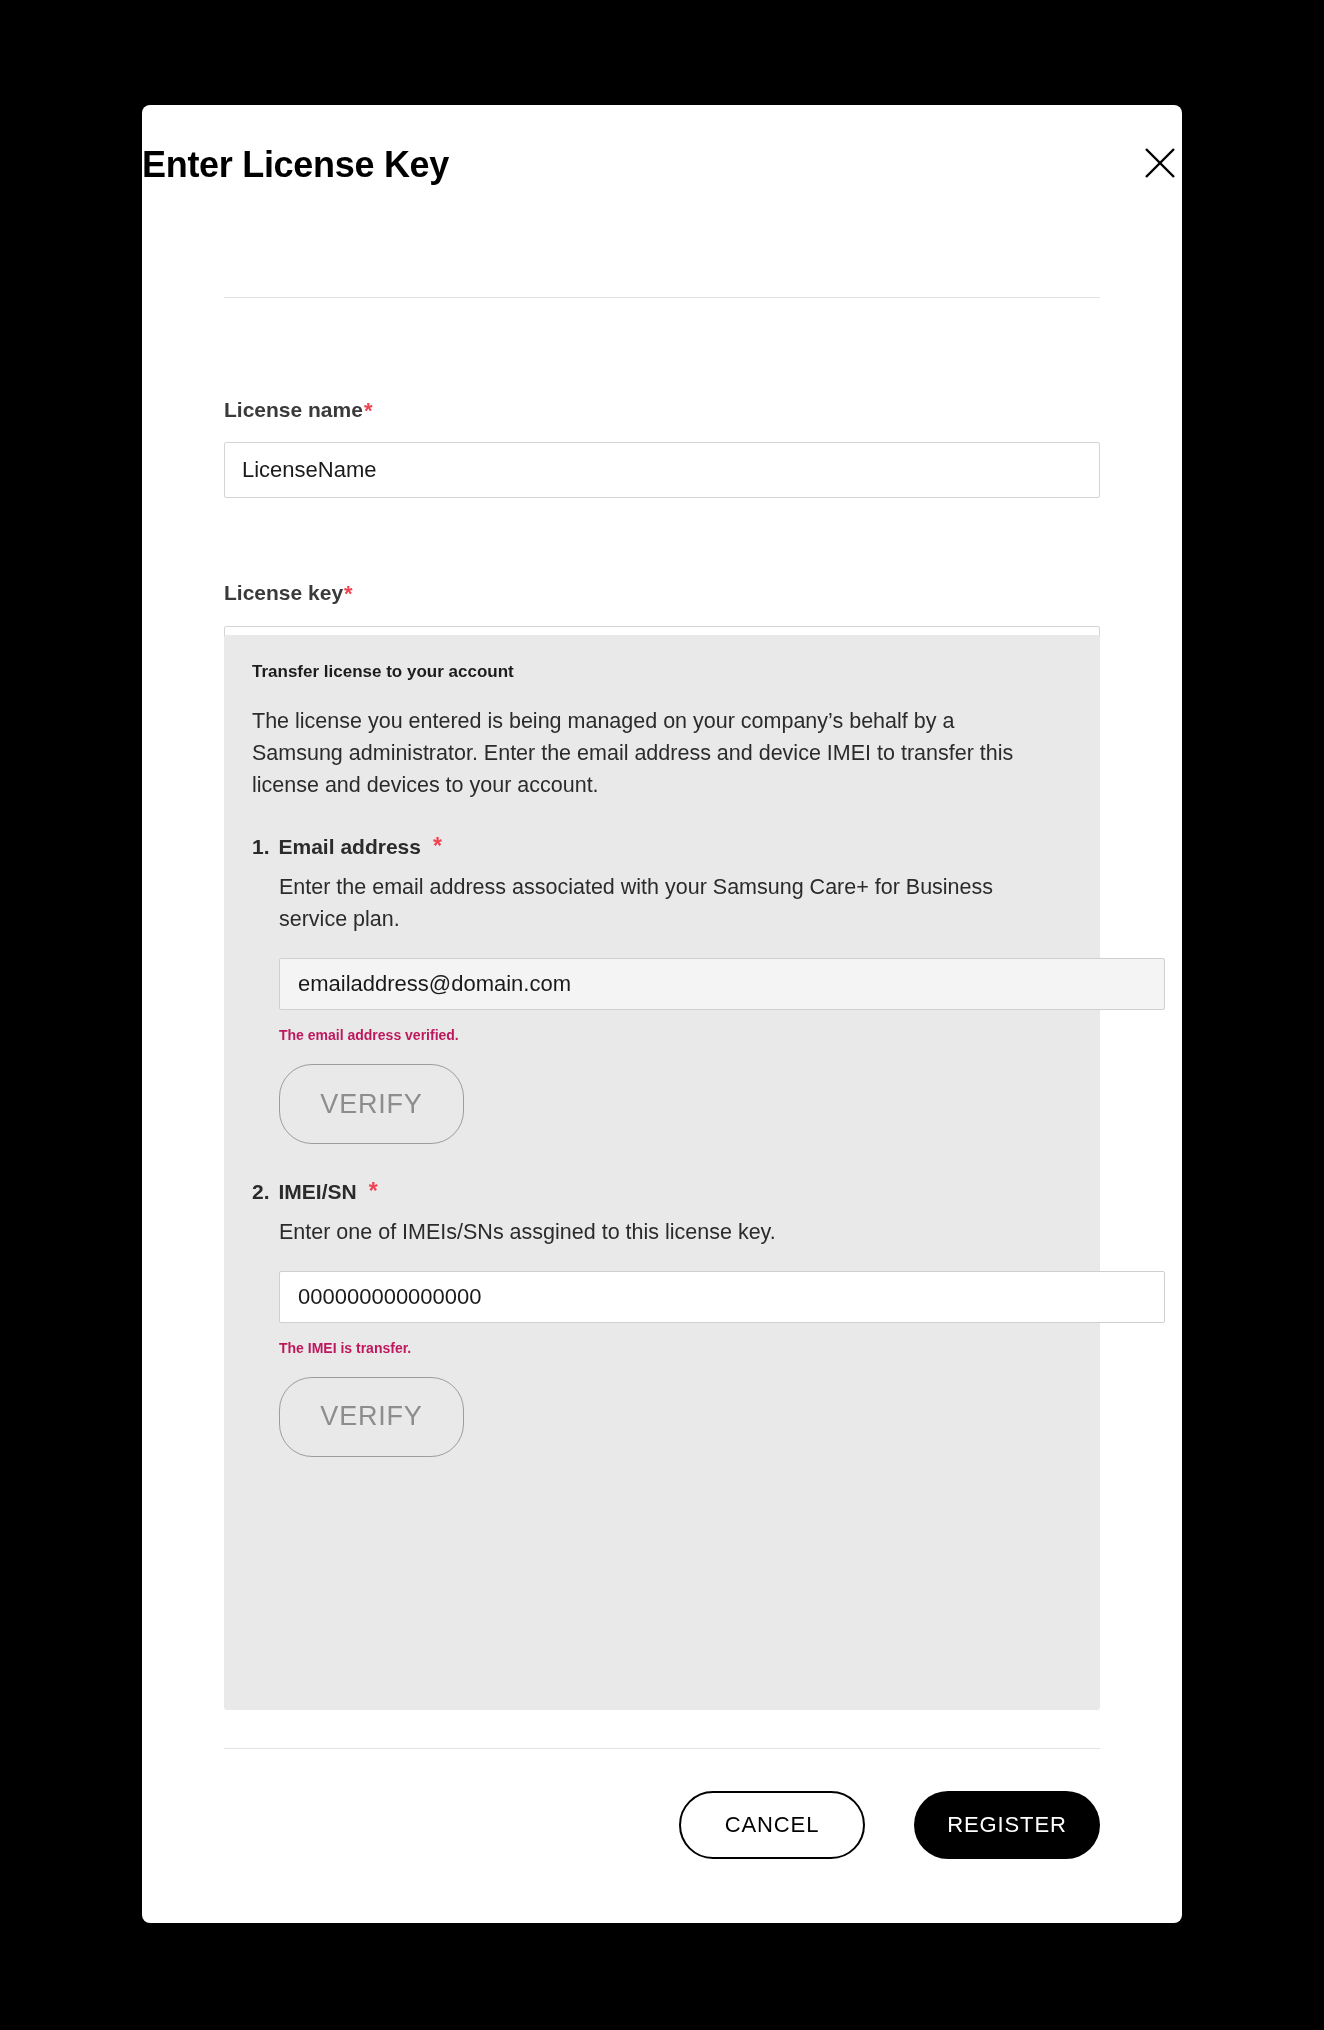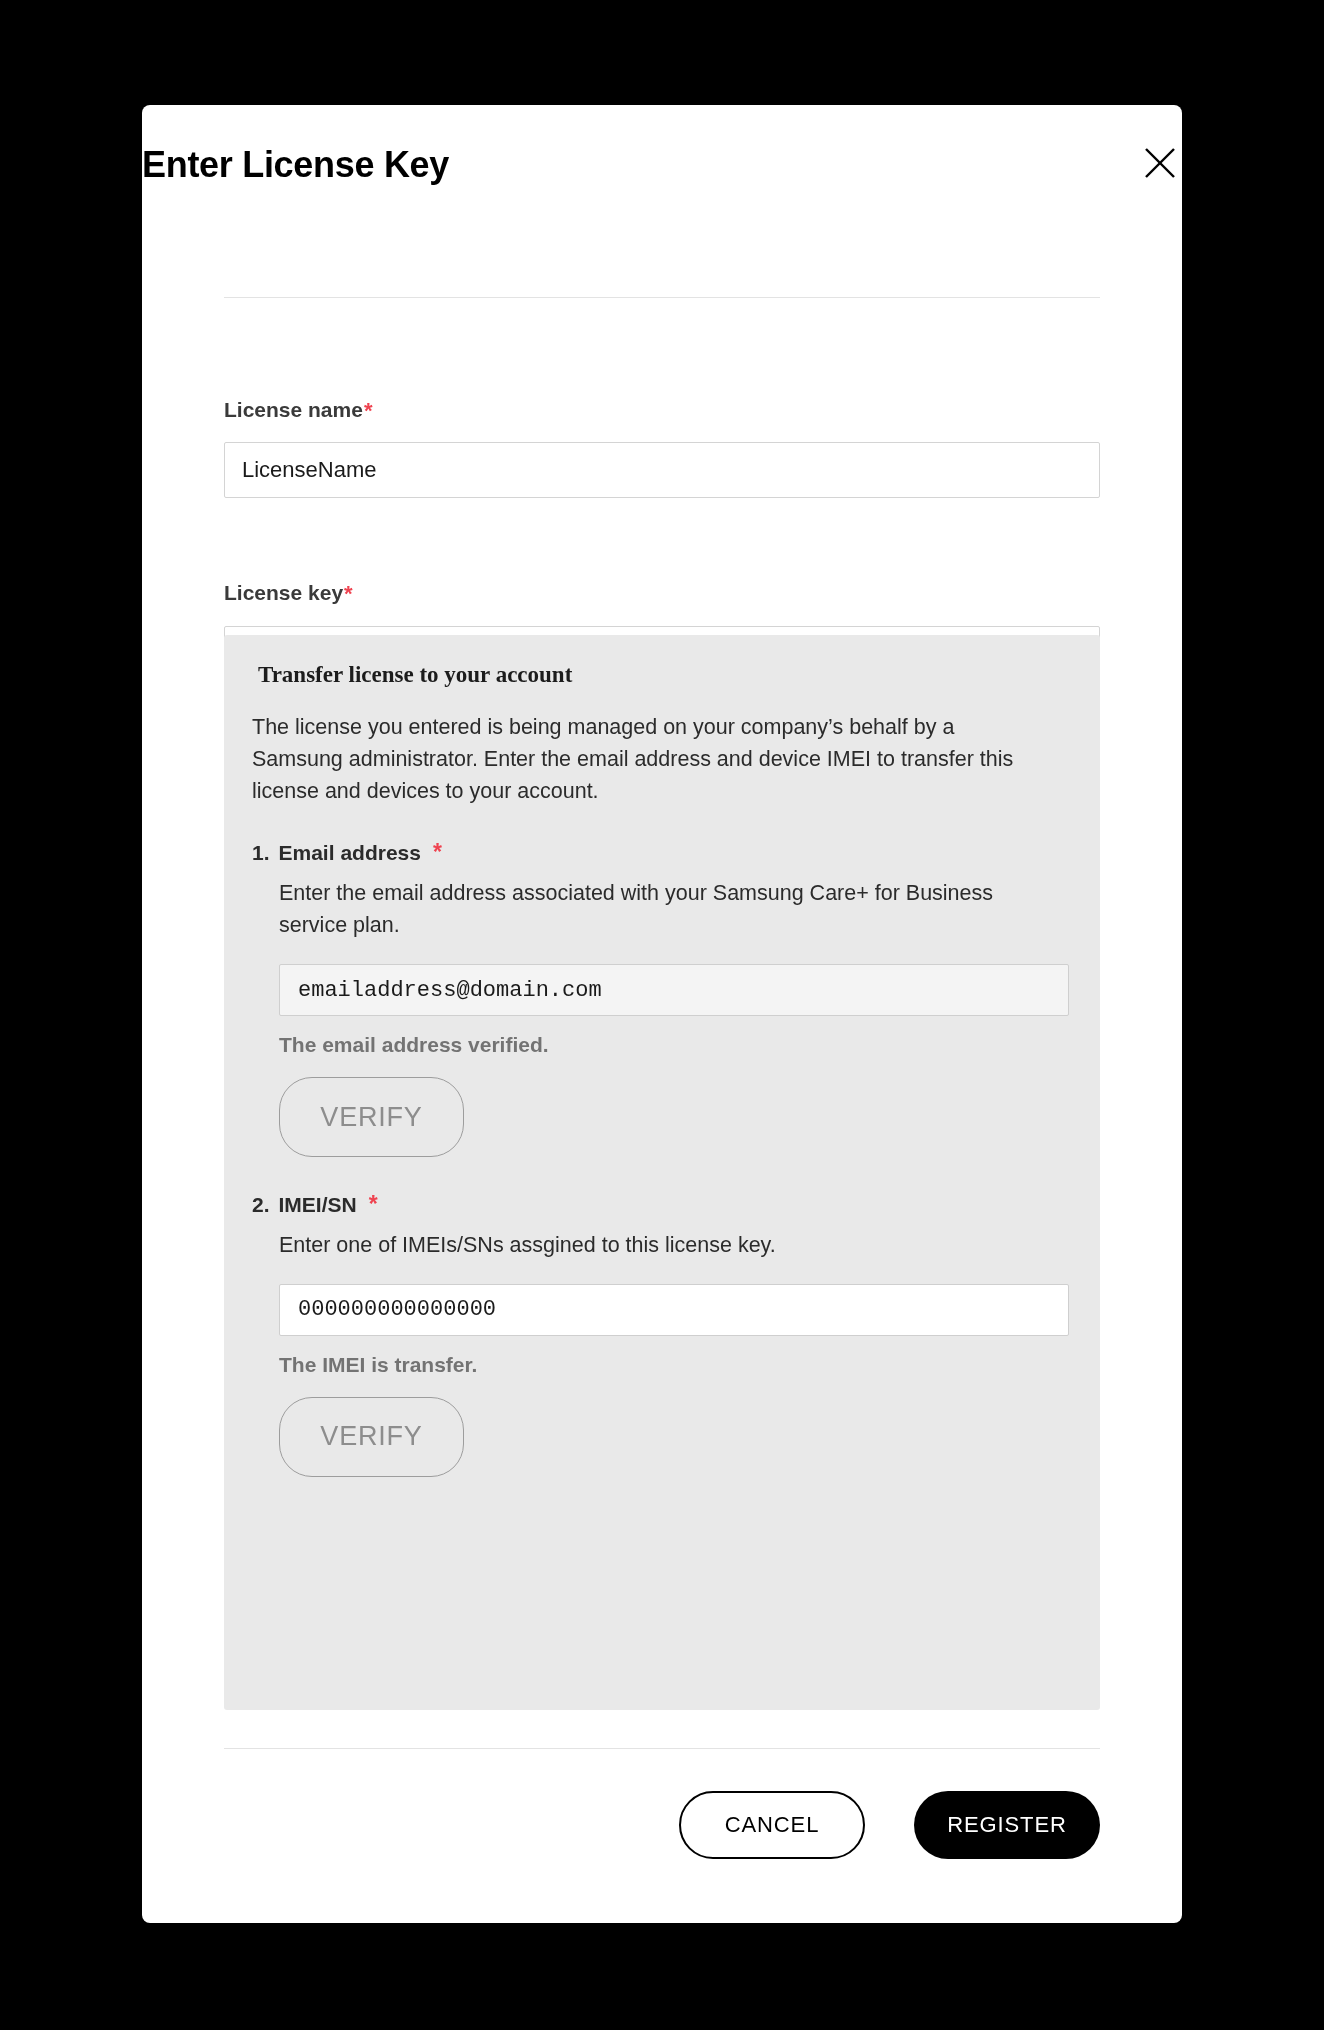--- a/index.html
+++ b/index.html
@@ -120,26 +120,25 @@
     left: 82px;
     top: 530px;
     width: 876px;
     height: 1075px;
     background: #e9e9e9;
     border-radius: 3px;
     padding: 28px 28px 0 28px;
   }
 
   .panel-title {
-    font-size: 23px;
+    font-size: 17px;
     font-weight: 700;
     color: #1c1c1c;
     line-height: 1;
-    margin: 0 0 26px 6px;
-    font-family: Liberation Serif, serif;
+    margin: 0 0 26px 0;
   }
   .panel-desc {
     font-size: 21.5px;
     font-weight: 400;
     color: #2b2b2b;
     line-height: 1.48;
     margin: 0 0 34px 0;
     max-width: 770px;
   }
 
@@ -176,37 +175,37 @@
     color: #2b2b2b;
     line-height: 1.48;
     margin: 0 0 22px 0;
     max-width: 740px;
   }
 
   .step-input-wrap { padding-left: 27px; }
 
   .step-input {
     display: block;
-    width: 790px;
+    width: 886px;
     height: 52px;
     border: 1px solid #cfcfcf;
     border-radius: 2px;
-    font-family: Liberation Mono, monospace;
+    font-family: Liberation Sans, sans-serif;
     font-size: 22px;
     color: #1a1a1a;
     padding: 0 18px;
     outline: none;
   }
   .step-input.shaded { background: #f4f4f4; }
   .step-input.plain  { background: #ffffff; }
 
   .verify-msg {
-    font-size: 21px;
-    font-weight: 700;
-    color: #737373;
+    font-size: 14px;
+    font-weight: 700;
+    color: #be185d;
     line-height: 1;
     margin: 18px 0 0 0;
     padding-left: 27px;
   }
 
   .verify-btn {
     margin: 22px 0 0 27px;
     width: 185px;
     height: 80px;
     border: 1px solid #9d9d9d;

